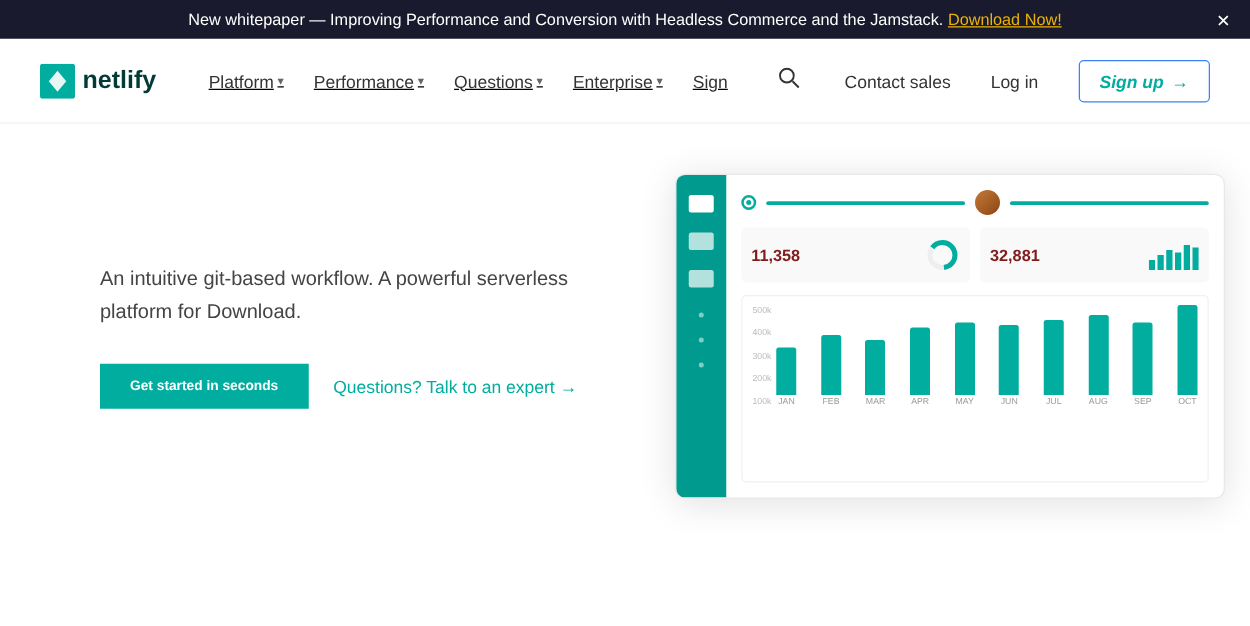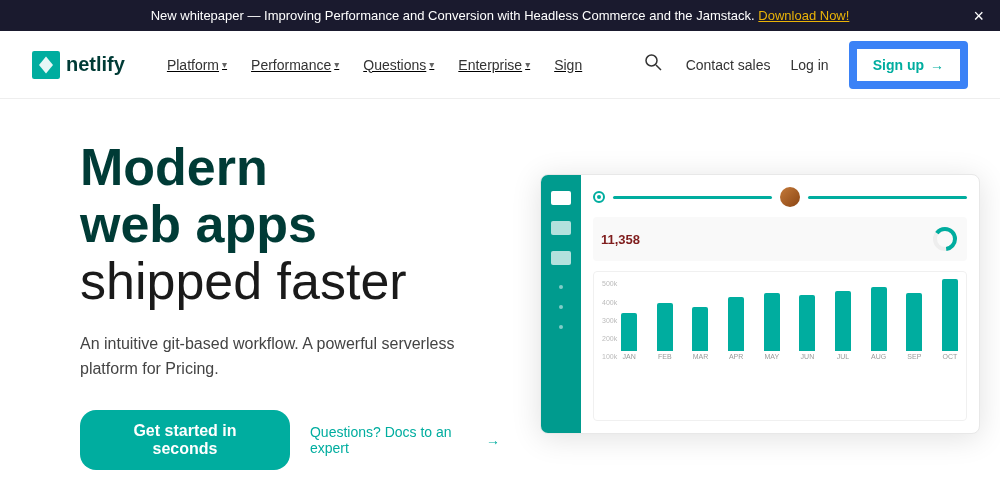--- a/index.html
+++ b/index.html
@@ -67,21 +67,21 @@
       padding: 8px 10px;
       font-size: 14px;
       color: #333;
       cursor: pointer;
       border-radius: 4px;
       white-space: nowrap;
     }
     .chevron { font-size: 10px; color: #666; }
     .nav-actions {
       display: flex;
-      gap: 20px;
+      gap: 32px;
     }
     .search-btn {
       background: none;
       border: none;
       cursor: pointer;
       font-size: 18px;
       color: #333;
       padding: 4px;
     }
     .contact-link, .login-link {
@@ -90,27 +90,28 @@
       text-decoration: none;
       cursor: pointer;
       background: none;
       border: none;
     }
     .signup-btn {
       display: flex;
       align-items: center;
       gap: 6px;
       background: none;
-      border: 8px solid #3b82f6;
+      border: 1px solid #3b82f6;
       color: #00ad9f;
       padding: 8px 16px;
       border-radius: 4px;
       font-size: 14px;
       font-weight: 600;
       cursor: pointer;
+      font-style: italic;
     }
 
     
     .hero {
       display: flex;
       align-items: center;
       padding: 40px 80px 40px 80px;
       min-height: 300px;
       background: #fff;
       position: relative;
@@ -137,22 +138,22 @@
     .hero-actions {
       display: flex;
       align-items: center;
       gap: 20px;
     }
     .cta-primary {
       background: #00ad9f;
       color: #fff;
       border: none;
       padding: 12px 24px;
-      border-radius: 16px;
-      font-size: 16px;
+      border-radius: 0;
+      font-size: 11px;
       font-weight: 600;
       cursor: pointer;
     }
     .cta-secondary {
       color: #00ad9f;
       font-size: 14px;
       font-weight: 500;
       cursor: pointer;
       text-decoration: none;
       display: flex;
@@ -358,30 +359,25 @@
     <button class="login-link">Log in</button>
     <button class="signup-btn">
       <span>Sign up</span>
       <span>→</span>
     </button>
   </div>
 </nav>
 
 <section class="hero">
   <div class="hero-text">
-    <h1 class="hero-title">
-      <span>Modern</span><br>
-      <span>web apps</span><br>
-      <span class="light">shipped faster</span>
-    </h1>
-    <p class="hero-subtitle">An intuitive git-based workflow. A powerful serverless platform for Pricing.</p>
+    <p class="hero-subtitle">An intuitive git-based workflow. A powerful serverless platform for Download.</p>
     <div class="hero-actions">
       <button class="cta-primary">Get started in seconds</button>
       <a href="#" class="cta-secondary">
-        <span>Questions? Docs to an expert</span>
+        <span>Questions? Talk to an expert</span>
         <span>→</span>
       </a>
     </div>
   </div>
 
   <div class="hero-image">
     <div class="dashboard">
 
       <div class="dash-sidebar">
         <div class="dash-sidebar-icon active"></div>
@@ -402,20 +398,31 @@
           <div class="dash-avatar"></div>
           <div class="dash-line-header2"></div>
         </div>
 
         <div class="dash-stats">
           <div class="stat-card">
             <span class="stat-value">11,358</span>
             <svg class="stat-chart-circle" viewBox="0 0 28 28">
               <circle cx="14" cy="14" r="10" fill="none" stroke="#eee" stroke-width="4"></circle>
               <circle cx="14" cy="14" r="10" fill="none" stroke="#00ad9f" stroke-width="4" stroke-dasharray="40 23" stroke-dashoffset="10" transform="rotate(-90 14 14)"></circle>
+            </svg>
+          </div>
+          <div class="stat-card">
+            <span class="stat-value">32,881</span>
+            <svg class="stat-chart-bar" viewBox="0 0 40 24">
+              <rect x="0" y="16" width="5" height="8" fill="#00ad9f"></rect>
+              <rect x="7" y="12" width="5" height="12" fill="#00ad9f"></rect>
+              <rect x="14" y="8" width="5" height="16" fill="#00ad9f"></rect>
+              <rect x="21" y="10" width="5" height="14" fill="#00ad9f"></rect>
+              <rect x="28" y="4" width="5" height="20" fill="#00ad9f"></rect>
+              <rect x="35" y="6" width="5" height="18" fill="#00ad9f"></rect>
             </svg>
           </div>
         </div>
 
         <div class="dash-chart">
           <div class="chart-body">
             <div class="y-labels-col">
               <span class="y-label">500k</span>
               <span class="y-label">400k</span>
               <span class="y-label">300k</span>

